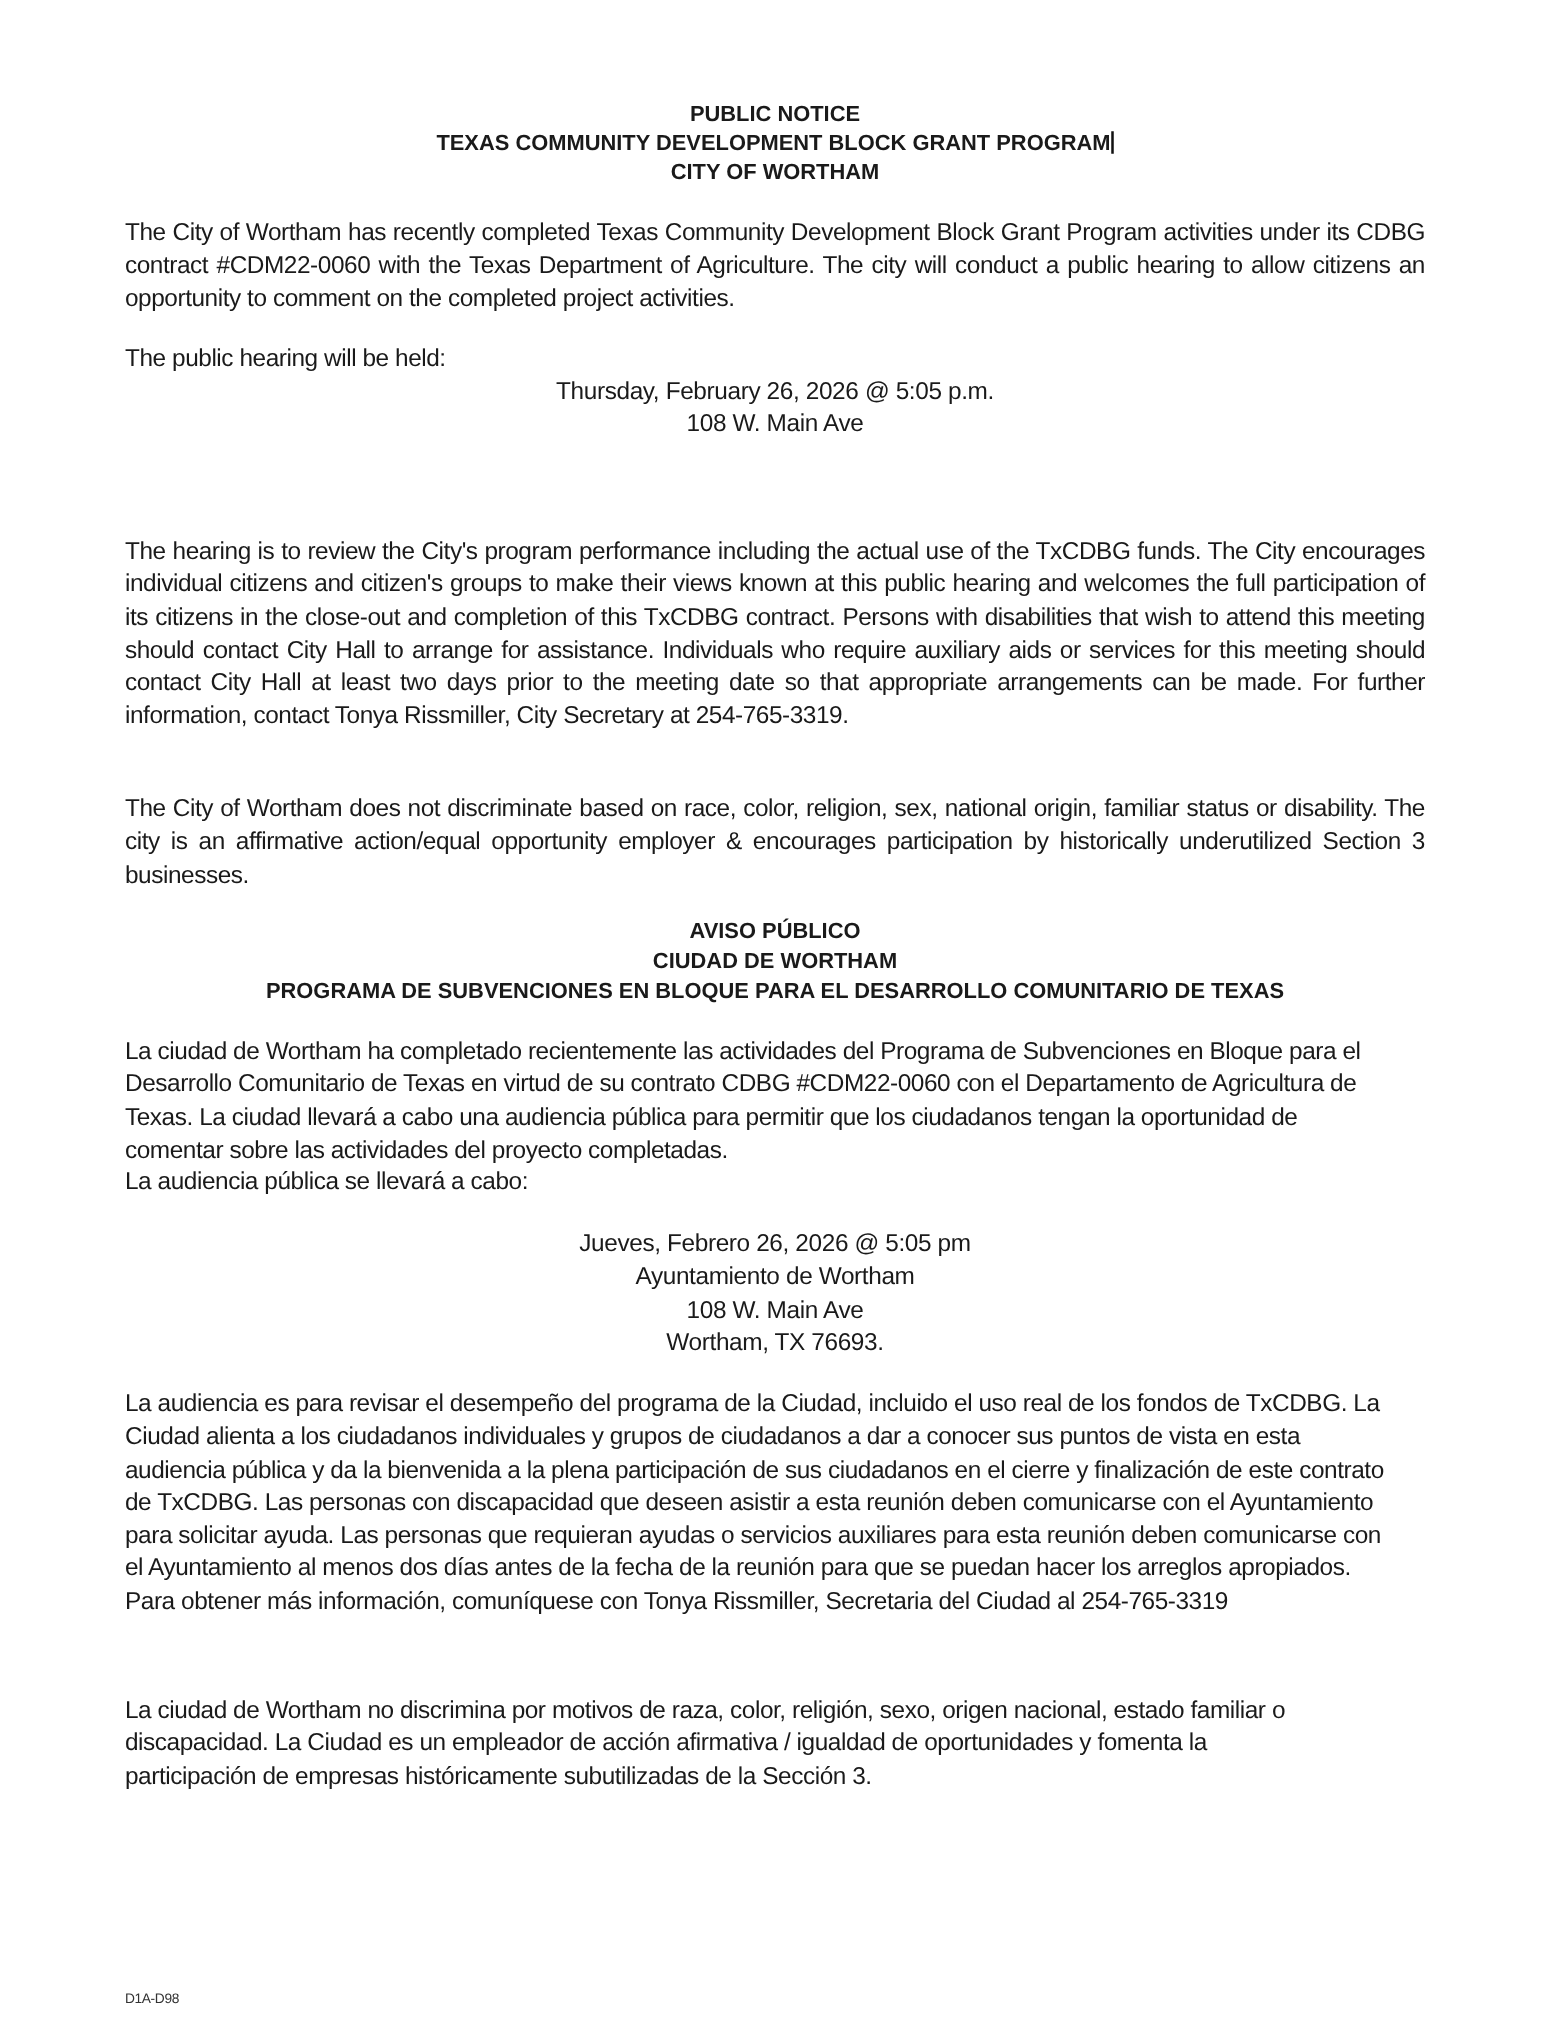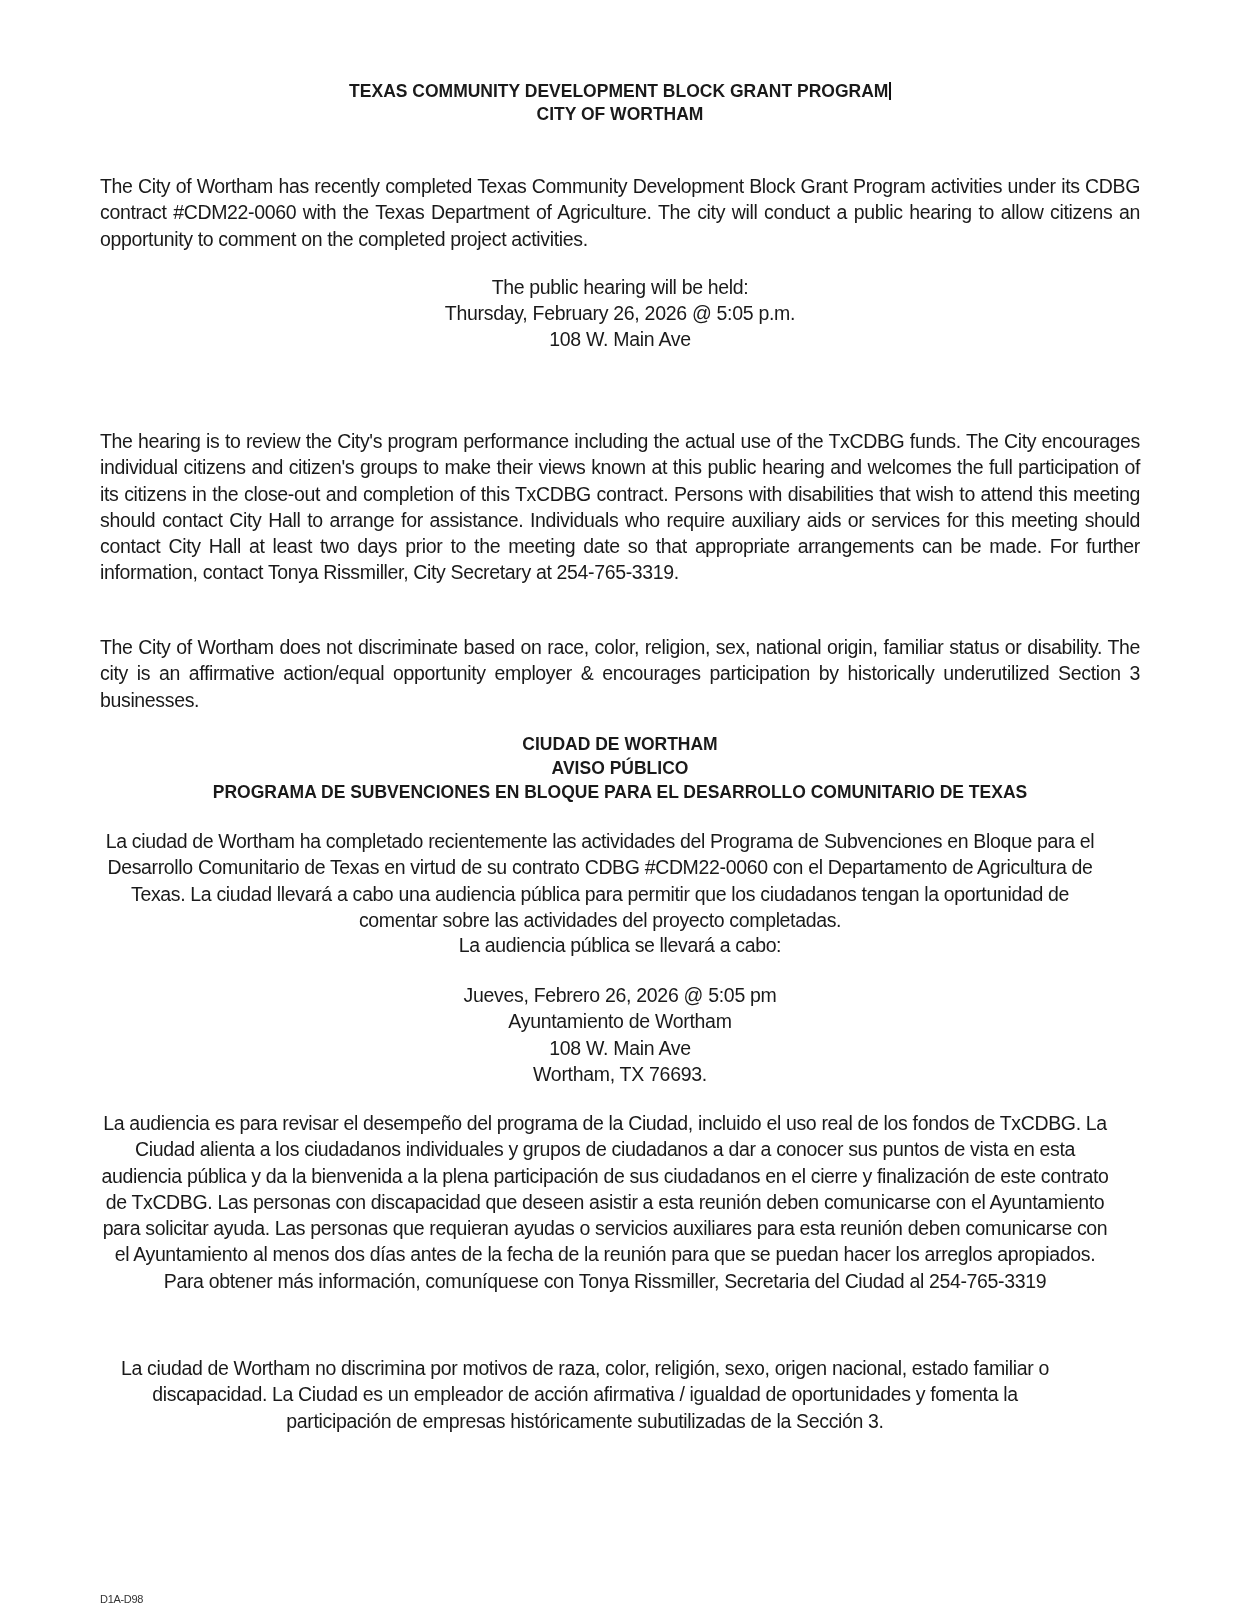--- a/index.html
+++ b/index.html
@@ -6,52 +6,53 @@
   body {
     width: 1240px; height: 1617px; position: relative; overflow: hidden;
     font-family: "Liberation Sans", sans-serif; color: #1a1a1a;
   }
   .page { position: absolute; left: 100px; top: 0; width: 1040px; }
   .title-block { position: absolute; top: 80px; left: 0; width: 1040px; text-align: center;
     font-weight: bold; font-size: 17.5px; line-height: 23px; }
   .title-block.es { top: 762px; line-height: 24px; }
   .para { position: absolute; left: 0; width: 1040px; font-size: 19.5px; line-height: 26.3px;
     text-align: justify; letter-spacing: -0.35px; }
-  .para.left { text-align: center; }
+  .para.left { text-align: left; }
   .addr { position: absolute; left: 0; width: 1040px; text-align: center; font-size: 19.5px; line-height: 26.3px; letter-spacing: -0.3px; }
   .line { display: block; }
   .cursor { display: inline-block; width: 1.5px; height: 18px; background: #111; vertical-align: -3px; margin-left: 1px; }
   .footer-code { position: absolute; left: 100px; top: 1593px; font-size: 11px; color: #333; letter-spacing: -0.3px; }
 </style>
 </head>
 <body>
 
 <div class="page">
 
   <div class="title-block">
+    <span class="line">PUBLIC NOTICE</span>
     <span class="line"><span>TEXAS COMMUNITY DEVELOPMENT BLOCK GRANT PROGRAM</span><span class="cursor"></span></span>
     <span class="line">CITY OF WORTHAM</span>
   </div>
 
   <div class="para" style="top:173px;">The City of Wortham has recently completed Texas Community Development Block Grant Program activities under its CDBG contract #CDM22-0060 with the Texas Department of Agriculture.  The city will conduct a public hearing to allow citizens an opportunity to comment on the completed project activities.</div>
 
   <div class="para left" style="top:274px;">The public hearing will be held:</div>
 
   <div class="addr" style="top:300px;">
     <span class="line">Thursday, February 26, 2026 @ 5:05 p.m.</span>
     <span class="line">108 W. Main Ave</span>
   </div>
 
   <div class="para" style="top:428px;">The hearing is to review the City's program performance including the actual use of the TxCDBG funds.  The City encourages individual citizens and citizen's groups to make their views known at this public hearing and welcomes the full participation of its citizens in the close-out and completion of this TxCDBG contract. Persons with disabilities that wish to attend this meeting should contact City Hall to arrange for assistance. Individuals who require auxiliary aids or services for this meeting should contact City Hall at least two days prior to the meeting date so that appropriate arrangements can be made. For further information, contact Tonya Rissmiller, City Secretary at 254-765-3319.</div>
 
   <div class="para" style="top:634px;">The City of Wortham does not discriminate based on race, color, religion, sex, national origin, familiar status or disability.  The city is an affirmative action/equal opportunity employer &amp; encourages participation by historically underutilized Section 3 businesses.</div>
 
   <div class="title-block es" style="top:732px;">
+    <span class="line">AVISO PÚBLICO</span>
     <span class="line">CIUDAD DE WORTHAM</span>
-    <span class="line">AVISO PÚBLICO</span>
     <span class="line">PROGRAMA DE SUBVENCIONES EN BLOQUE PARA EL DESARROLLO COMUNITARIO DE TEXAS</span>
   </div>
 
   <div class="para left" style="top:828px; width:1000px;">La ciudad de Wortham ha completado recientemente las actividades del Programa de Subvenciones en Bloque para el Desarrollo Comunitario de Texas en virtud de su contrato CDBG #CDM22-0060 con el Departamento de Agricultura de Texas. La ciudad llevará a cabo una audiencia pública para permitir que los ciudadanos tengan la oportunidad de comentar sobre las actividades del proyecto completadas.</div>
 
   <div class="para left" style="top:932px;">La audiencia pública se llevará a cabo:</div>
 
   <div class="addr" style="top:982px;">
     <span class="line">Jueves, Febrero 26, 2026 @ 5:05 pm</span>
     <span class="line">Ayuntamiento de Wortham</span>

